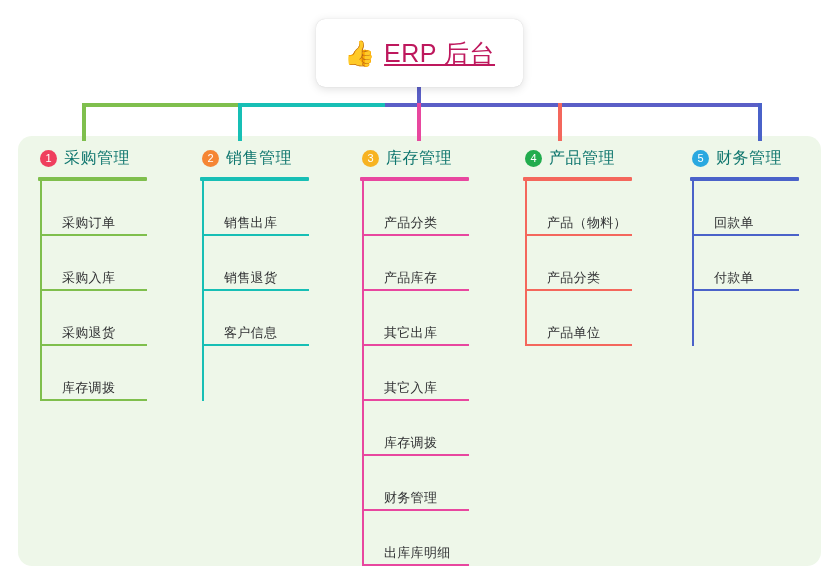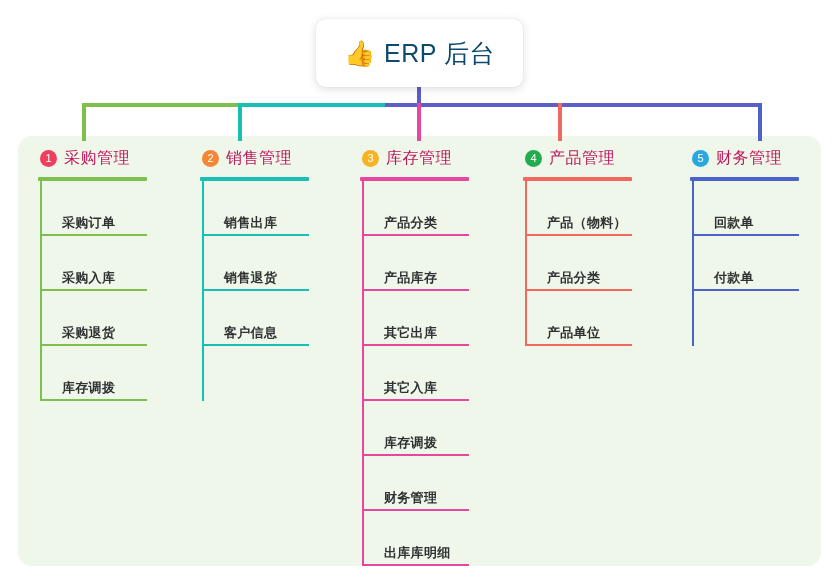--- a/index.html
+++ b/index.html
@@ -29,23 +29,24 @@
     box-shadow: 0 2px 10px rgba(0,0,0,0.13), 0 0 1px rgba(0,0,0,0.18);
     display: flex;
     align-items: center;
     justify-content: center;
     gap: 9px;
     z-index: 6;
   }
   #root-icon { font-size: 25px; line-height: 1; }
   #root-label {
     font-size: 25px;
-    color: #0c4a6e;
+    color: #be185d;
     letter-spacing: 0.5px;
     white-space: nowrap;
+    text-decoration: underline;
   }
 
   
   .conn { position: absolute; z-index: 2; }
   .vstem { width: 4px; }
   .hbar  { height: 4px; }
 
   
   #panel {
     position: absolute;
@@ -78,21 +79,21 @@
     border-radius: 50%;
     color: #ffffff;
     font-size: 11px;
     line-height: 17px;
     text-align: center;
     flex: 0 0 auto;
     font-family: "Liberation Sans", sans-serif;
   }
   .col-title {
     font-size: 16px;
-    color: #be185d;
+    color: #0f766e;
     white-space: nowrap;
     letter-spacing: 0.5px;
   }
   .col-rule {
     height: 4px;
     width: 109px;
     margin-top: 7px;
     border-radius: 1px;
   }
 
@@ -111,21 +112,20 @@
     display: flex;
     align-items: flex-end;
     width: 107px;
   }
   .leaf-label {
     font-size: 13px;
     color: #303133;
     white-space: nowrap;
     padding-bottom: 4px;
     letter-spacing: 0.3px;
-    font-weight: bold;
   }
   .leaf-rule {
     position: absolute;
     left: 2px;
     bottom: 0;
     height: 2px;
     width: 105px;
   }
 </style>
 </head>

